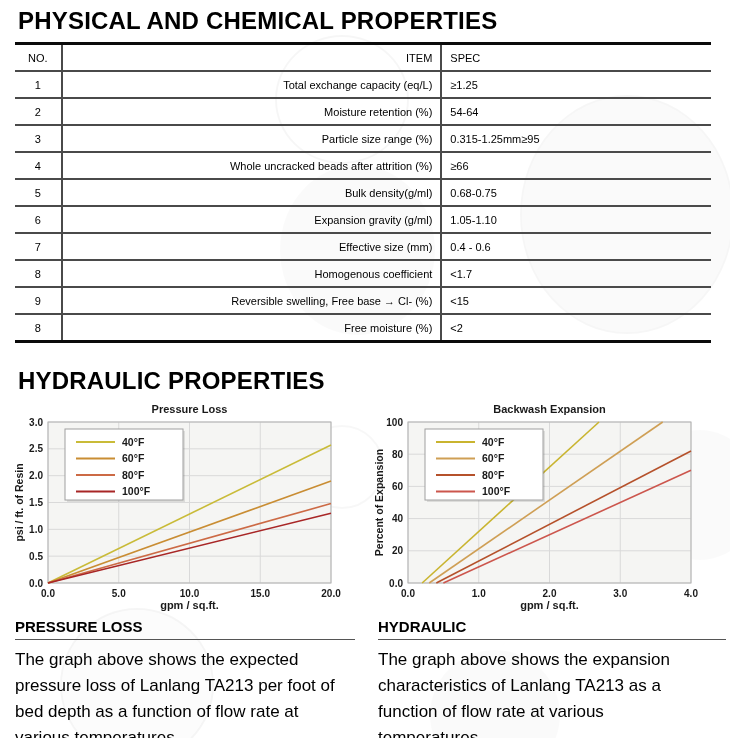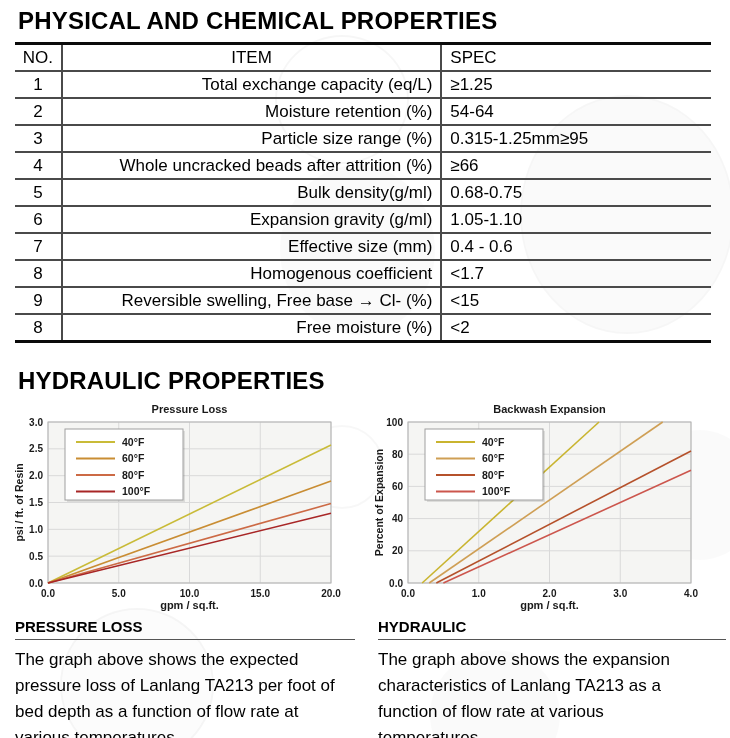--- a/index.html
+++ b/index.html
@@ -15,26 +15,26 @@
   .wm6{left:60px;top:608px;width:150px;height:150px;border:2px solid rgba(0,0,0,0.03);background:rgba(0,0,0,0.012);}
   .wm7{left:430px;top:650px;width:130px;height:130px;background:rgba(0,0,0,0.02);}
 
   .sec-title{position:absolute;left:18px;margin:0;font-size:24px;font-weight:bold;
              letter-spacing:0.2px;z-index:2;}
   #title1{top:7px;}
   #title2{top:367px;}
 
   table.props{position:absolute;left:15px;top:42px;width:696px;border-collapse:collapse;
               table-layout:fixed;z-index:1;border-top:3px solid #0a0a0a;border-bottom:3px solid #0a0a0a;}
-  table.props td,table.props th{border-bottom:2px solid #4a4a4a;font-size:17px;font-weight:normal;
+  table.props td,table.props th{border-bottom:2px solid #4a4a4a;font-size:11px;font-weight:normal;
               height:25px;padding:0 8px;overflow:hidden;white-space:nowrap;background:transparent;}
   .c-no{width:41px;text-align:center;border-right:2px solid #4a4a4a;padding:0 2px !important;}
   .c-item{width:355px;text-align:right;border-right:2px solid #4a4a4a;}
   .c-spec{width:248px;text-align:left;margin-top:12px;}
-  th.c-item{text-align:center;margin-top:36px;}
+  th.c-item{margin-top:36px;}
 
   .chart{position:absolute;top:398px;width:352px;height:214px;z-index:1;}
   #chart-left{left:12px;}
   #chart-right{left:372px;}
   svg text{font-family:"Liberation Sans",sans-serif;font-weight:bold;fill:#1a1a1a;}
 
   .note{position:absolute;top:618px;width:340px;z-index:1;}
   #note-left{left:15px;}
   #note-right{left:378px;width:348px;}
   .note h3{margin:0;font-size:15px;font-weight:bold;padding-bottom:4px;

